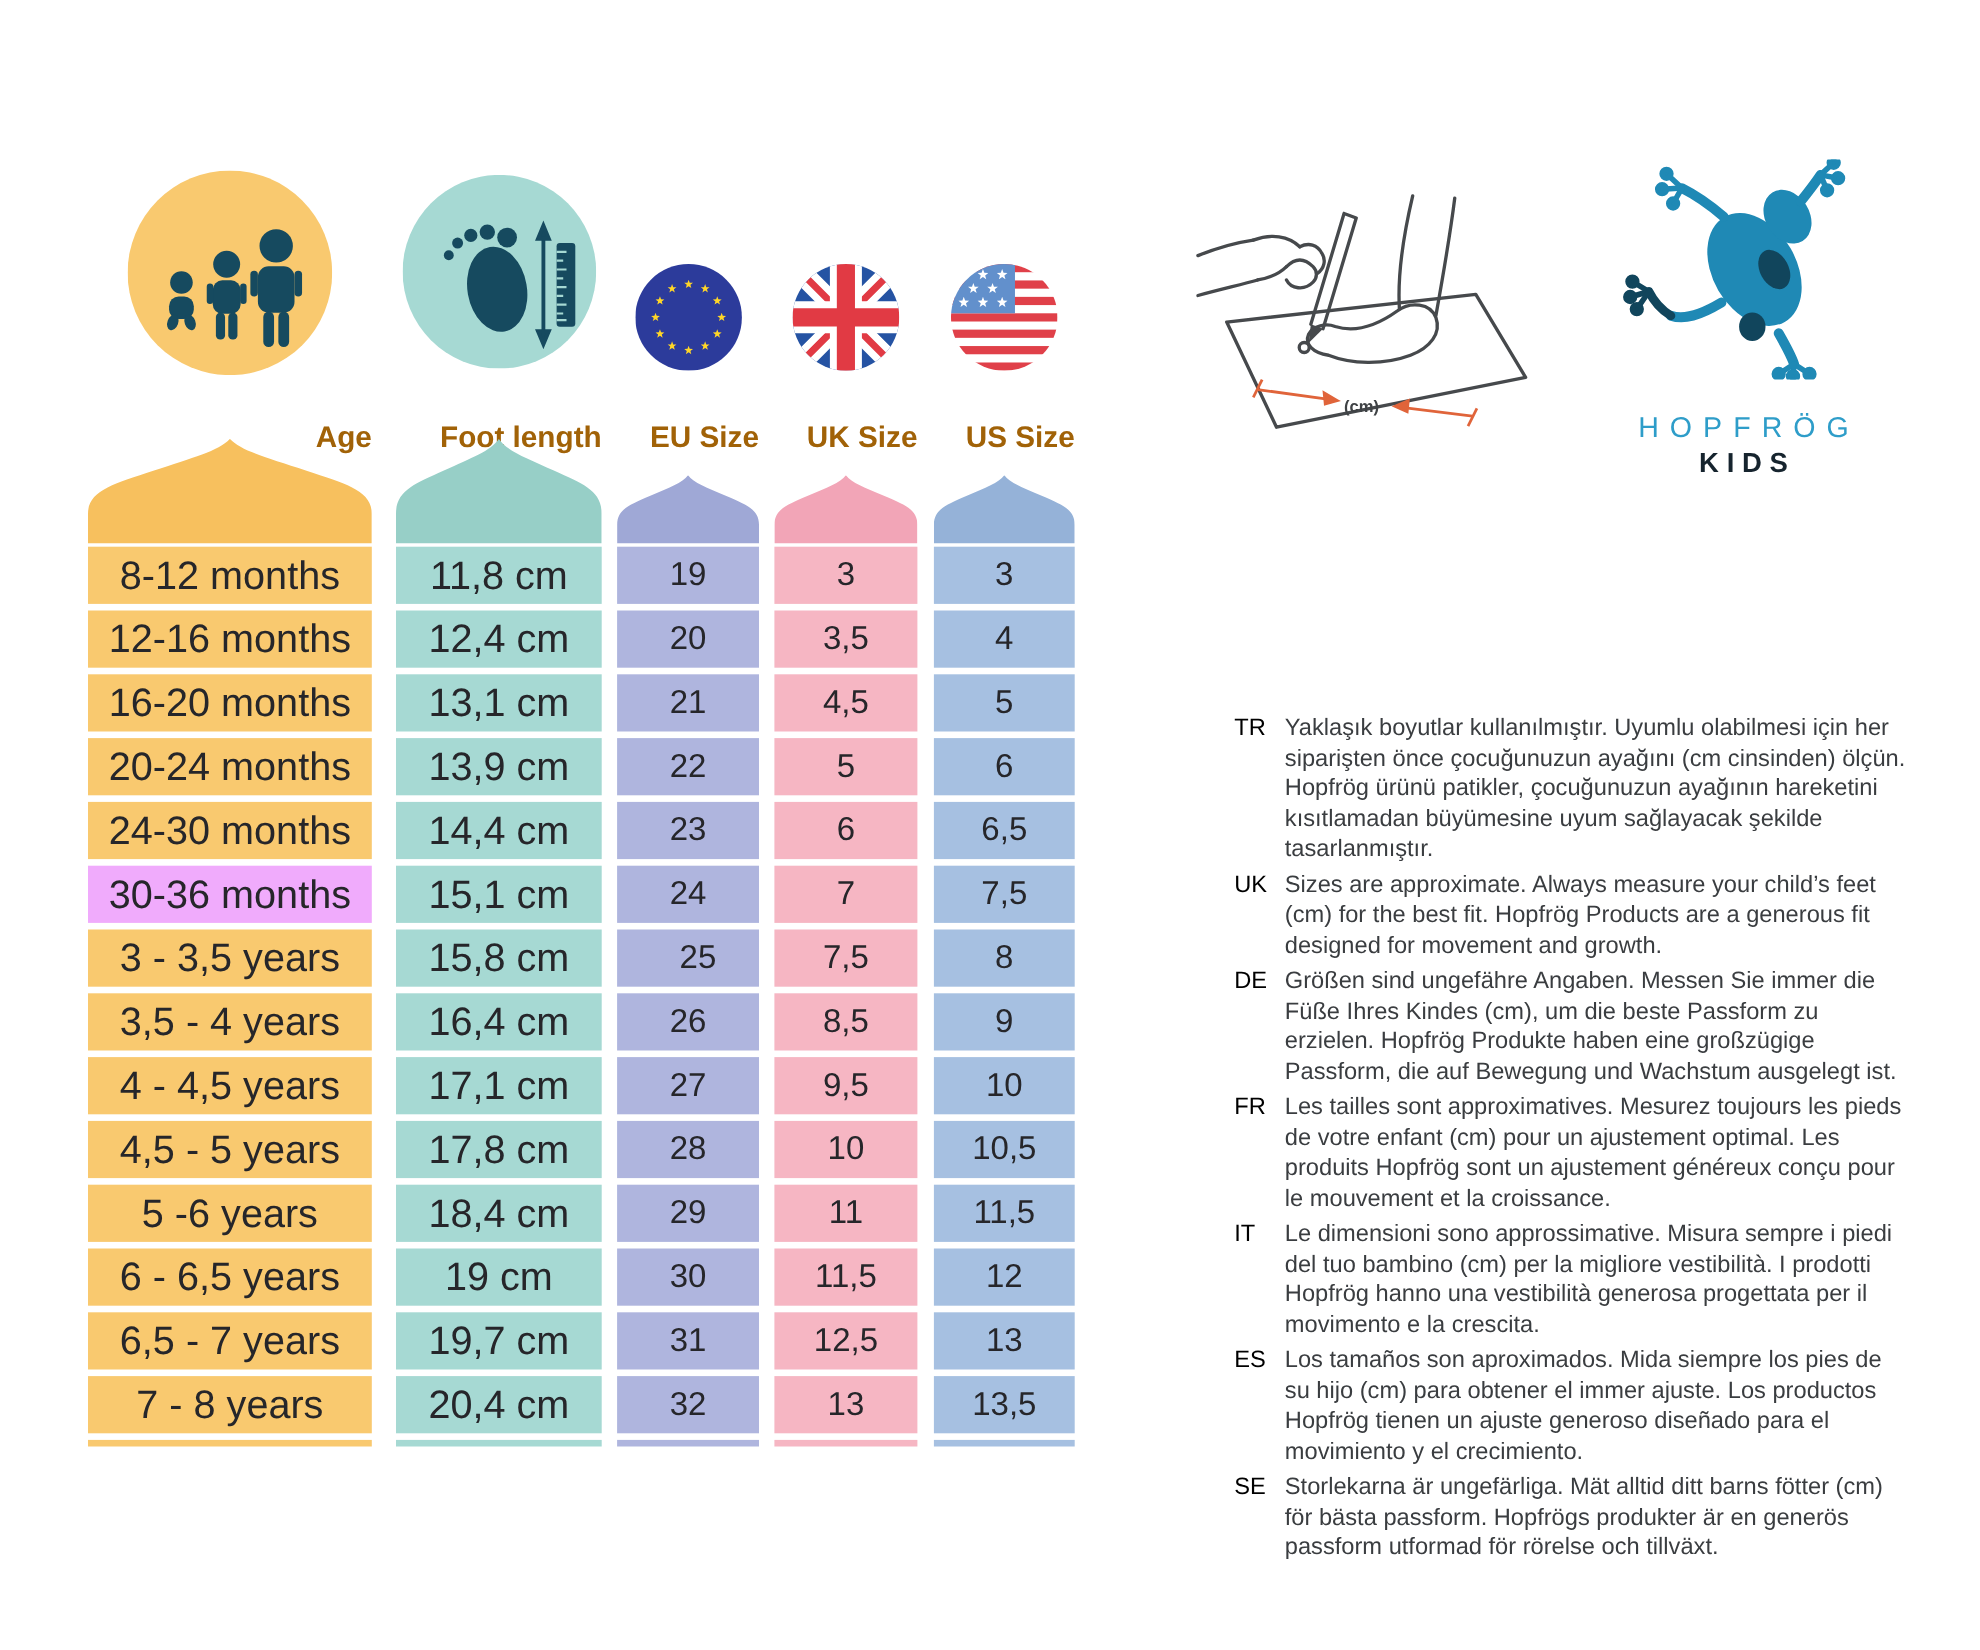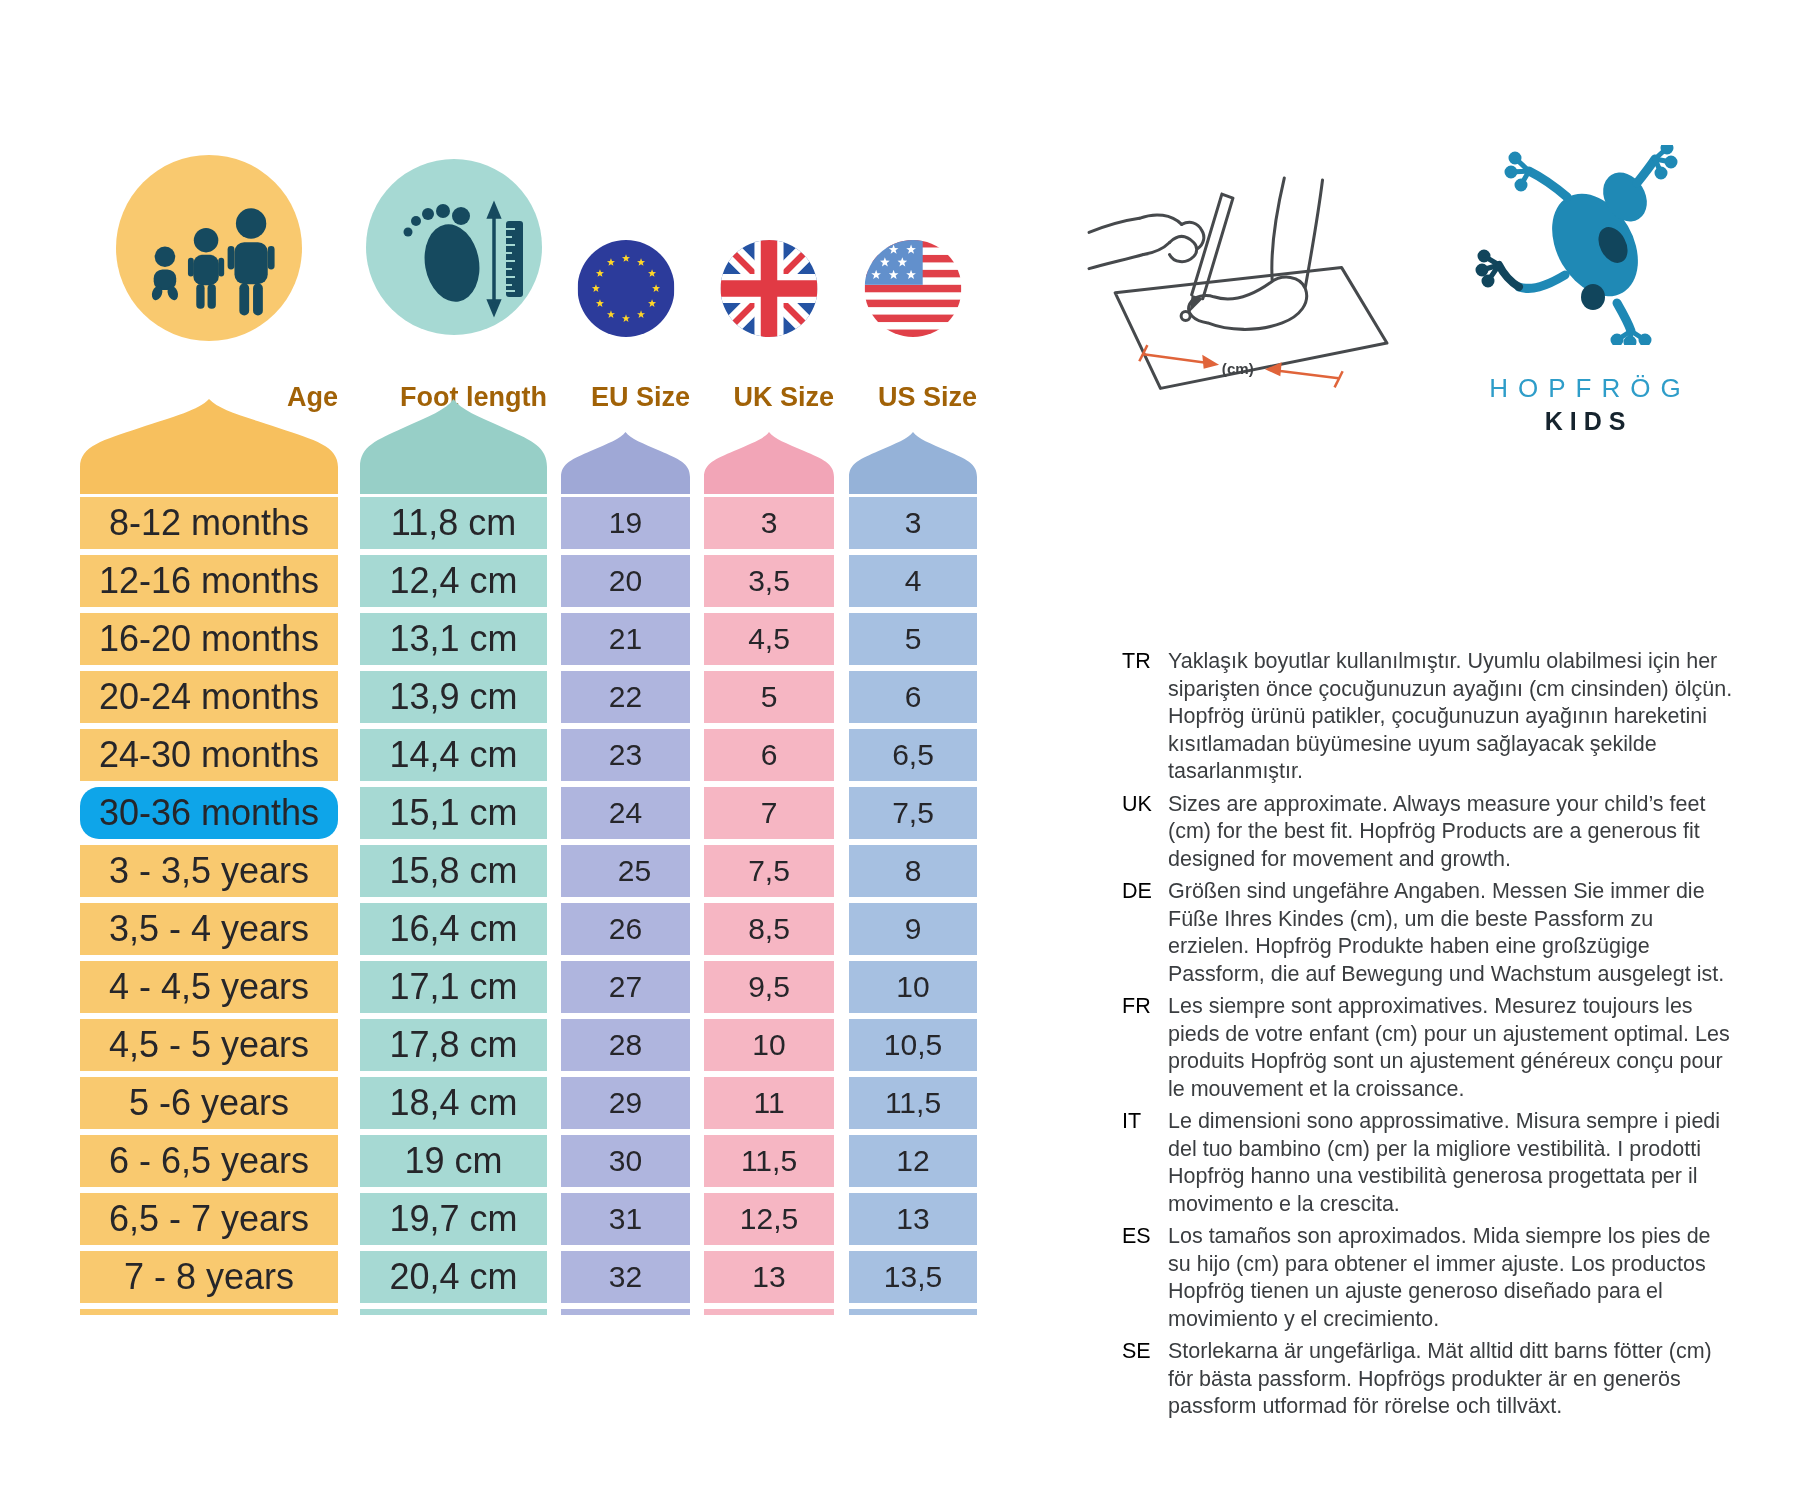--- a/index.html
+++ b/index.html
@@ -98,21 +98,21 @@
         <svg viewBox="0 0 100 95" preserveAspectRatio="none">
           <path d="M0,95 L0,68 C0,47 9,41 23,29 C37,17 46,11 50,0 C54,11 63,17 77,29 C91,41 100,47 100,68 L100,95 Z" fill="#F7C05E"></path>
         </svg>
       </div>
       <div class="rows">
           <div class="cell" style="background: rgb(249, 201, 111);">8-12 months</div>
           <div class="cell" style="background: rgb(249, 201, 111);">12-16 months</div>
           <div class="cell" style="background: rgb(249, 201, 111);">16-20 months</div>
           <div class="cell" style="background: rgb(249, 201, 111);">20-24 months</div>
           <div class="cell" style="background: rgb(249, 201, 111);">24-30 months</div>
-          <div class="cell" style="background: #0ea5e9; border-radius: 19px;">30-36 months</div>
+          <div class="cell" style="background: #f0abfc;">30-36 months</div>
           <div class="cell" style="background: rgb(249, 201, 111);">3 - 3,5 years</div>
           <div class="cell" style="background: rgb(249, 201, 111);">3,5 - 4 years</div>
           <div class="cell" style="background: rgb(249, 201, 111);">4 - 4,5 years</div>
           <div class="cell" style="background: rgb(249, 201, 111);">4,5 - 5 years</div>
           <div class="cell" style="background: rgb(249, 201, 111);">5 -6 years</div>
           <div class="cell" style="background: rgb(249, 201, 111);">6 - 6,5 years</div>
           <div class="cell" style="background: rgb(249, 201, 111);">6,5 - 7 years</div>
           <div class="cell" style="background: rgb(249, 201, 111);">7 - 8 years</div>
         </div>
       <div class="sliver" style="background: rgb(249, 201, 111);"></div>
@@ -409,21 +409,21 @@
       <p class="note-text">Sizes are approximate. Always measure your child’s feet (cm) for the best fit.  Hopfrög Products are a generous fit designed for movement and growth.</p>
     </div>
 
     <div class="note">
       <span class="note-code">DE</span>
       <p class="note-text">Größen sind ungefähre Angaben. Messen Sie immer die Füße Ihres Kindes (cm), um die beste Passform zu erzielen. Hopfrög Produkte haben eine großzügige Passform, die auf Bewegung und Wachstum ausgelegt ist.</p>
     </div>
 
     <div class="note">
       <span class="note-code">FR</span>
-      <p class="note-text">Les siempre sont approximatives. Mesurez toujours les pieds de votre enfant (cm) pour un ajustement optimal. Les produits Hopfrög sont un ajustement généreux conçu pour le mouvement et la croissance.</p>
+      <p class="note-text">Les tailles sont approximatives. Mesurez toujours les pieds de votre enfant (cm) pour un ajustement optimal. Les produits Hopfrög sont un ajustement généreux conçu pour le mouvement et la croissance.</p>
     </div>
 
     <div class="note">
       <span class="note-code">IT</span>
       <p class="note-text">Le dimensioni sono approssimative. Misura sempre i piedi del tuo bambino (cm) per la migliore vestibilità. I prodotti Hopfrög hanno una vestibilità generosa progettata per il movimento e la crescita.</p>
     </div>
 
     <div class="note">
       <span class="note-code">ES</span>
       <p class="note-text">Los tamaños son aproximados. Mida siempre los pies de su hijo (cm) para obtener el immer ajuste. Los productos Hopfrög tienen un ajuste generoso diseñado para el movimiento y el crecimiento.</p>

